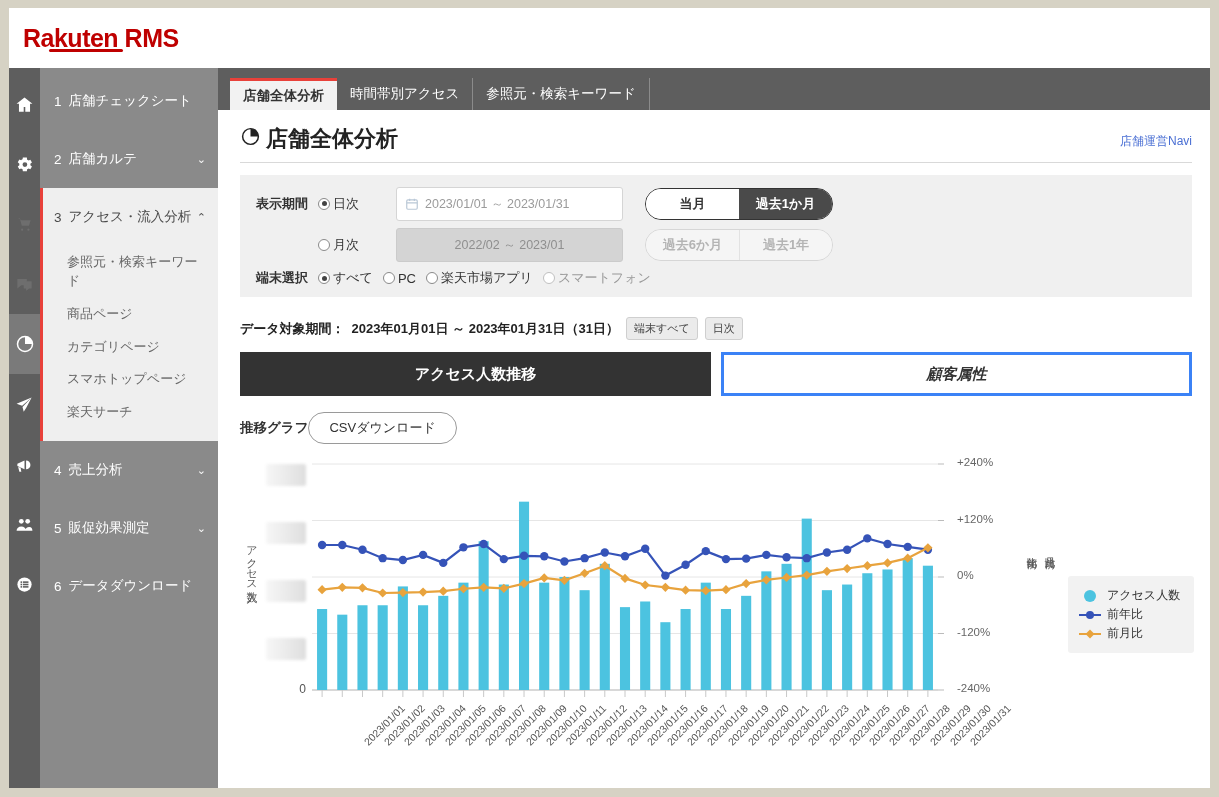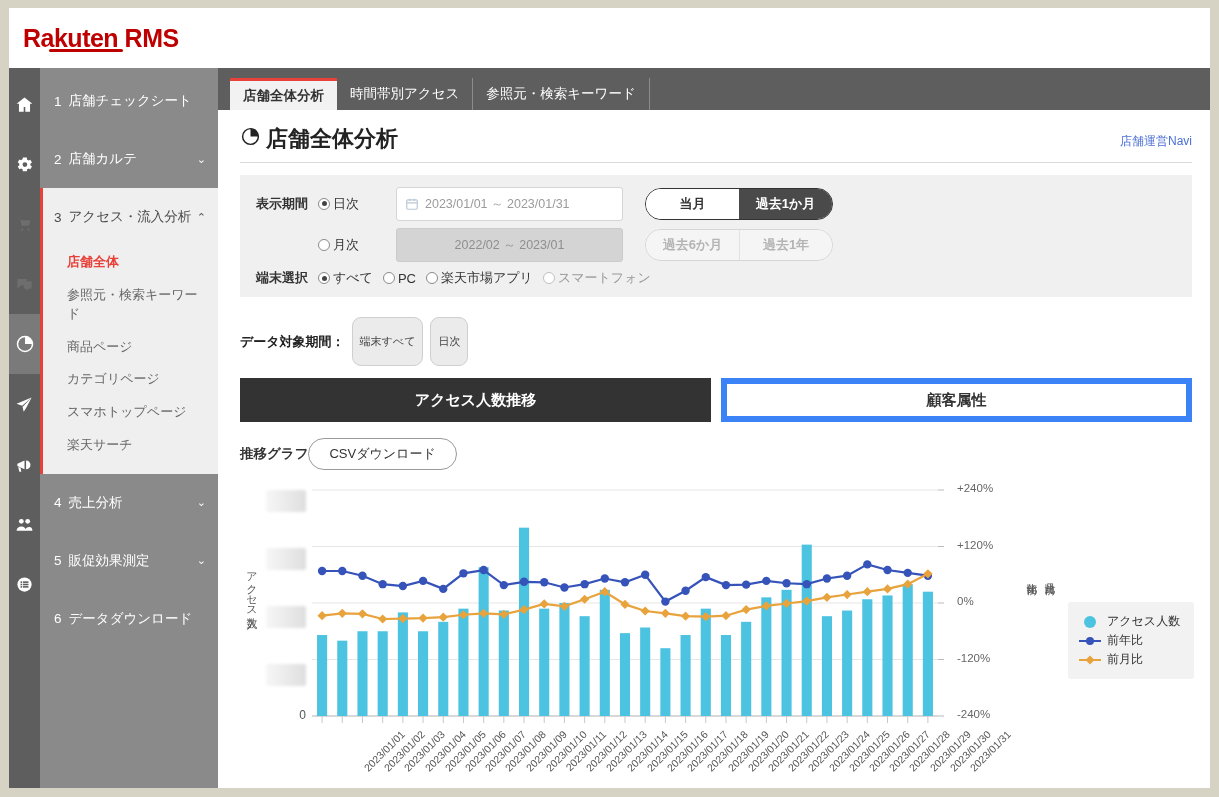--- a/index.html
+++ b/index.html
@@ -271,40 +271,40 @@
     display: flex;
     align-items: center;
     font-size: 13px;
     font-weight: bold;
     color: #222222;
     gap: 7px;
   }
   .chip {
     background: #ebebeb;
     border: 1px solid #cfcfcf;
-    border-radius: 9px;
+    border-radius: 3px;
     font-size: 11px;
     font-weight: normal;
     color: #444;
-    padding: 16px 7px;
+    padding: 3px 7px;
   }
 
   
   .bigtabs { display: flex; margin-top: 12px; }
   .bigtab {
     height: 44px;
     display: flex; align-items: center; justify-content: center;
     font-size: 15px;
     font-weight: bold;
     cursor: pointer;
   }
   .bigtab.active { background: #333333; color: #ffffff; width: 474px; }
   .bigtab.inactive {
     background: #ffffff; color: #333333; width: 474px;
-    border: 6px solid #3b82f6; margin-left: 10px;
+    border: 3px solid #3b82f6; margin-left: 10px; font-style: italic;
   }
 
   
   .chartcard { margin-top: 16px; }
   .chartcard-head {
     display: flex; align-items: center; 
   }
   .chart-title { font-size: 13.5px; font-weight: bold; color: #333333; }
   .csvbtn {
     border: 1px solid #9a9a9a;
@@ -462,21 +462,20 @@
         <span class="chev">⌄</span>
       </div>
 
       <div class="nav-group-open">
         <div class="nav-top">
           <span class="num">3</span>
           <span class="lbl">アクセス・流入分析</span>
           <span class="chev">⌃</span>
         </div>
         <div class="nav-sub">
-          <div class="nav-sub-item sel">店舗全体</div>
           <div class="nav-sub-item">参照元・検索キーワード</div>
           <div class="nav-sub-item">商品ページ</div>
           <div class="nav-sub-item">カテゴリページ</div>
           <div class="nav-sub-item">スマホトップページ</div>
           <div class="nav-sub-item">楽天サーチ</div>
         </div>
       </div>
 
       <div class="nav-top">
         <span class="num">4</span>
@@ -582,20 +581,21 @@
               </span>
               <span class="radio muted">
                 <span class="dot"></span>
                 <span>スマートフォン</span>
               </span>
             </div>
           </div>
 
           <div class="periodline">
             <span>データ対象期間：</span>
+            <span>2023年01月01日 ～ 2023年01月31日（31日）</span>
             <span class="chip">端末すべて</span>
             <span class="chip">日次</span>
           </div>
 
           <div class="bigtabs">
             <div class="bigtab active">アクセス人数推移</div>
             <div class="bigtab inactive">顧客属性</div>
           </div>
 
           <div class="chartcard">

